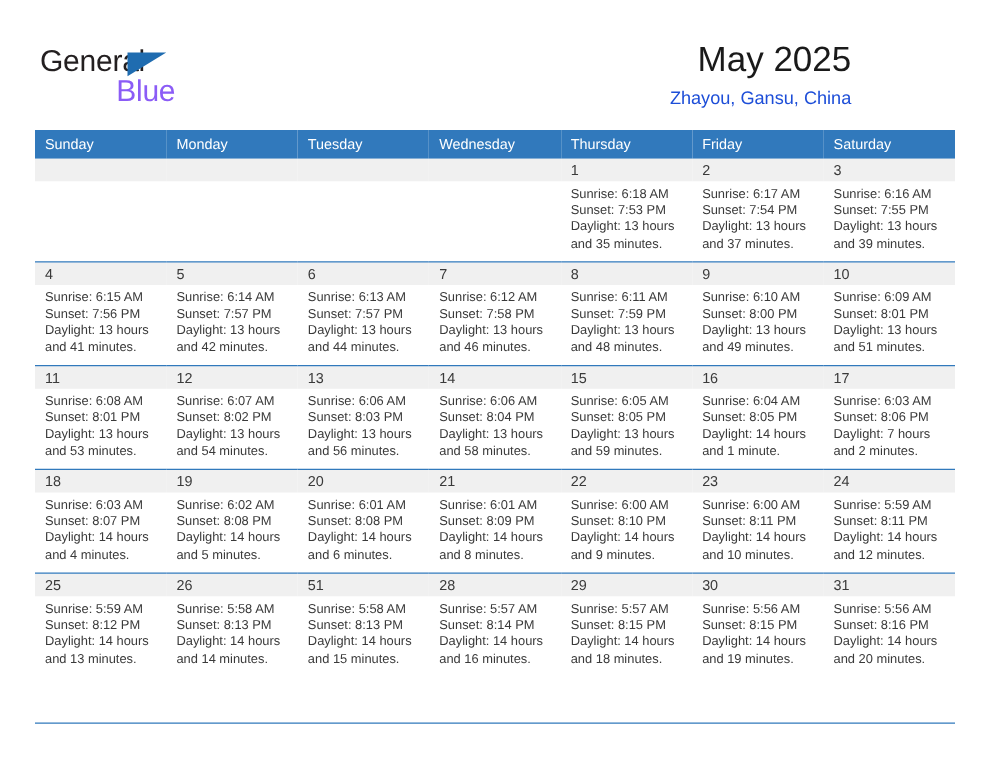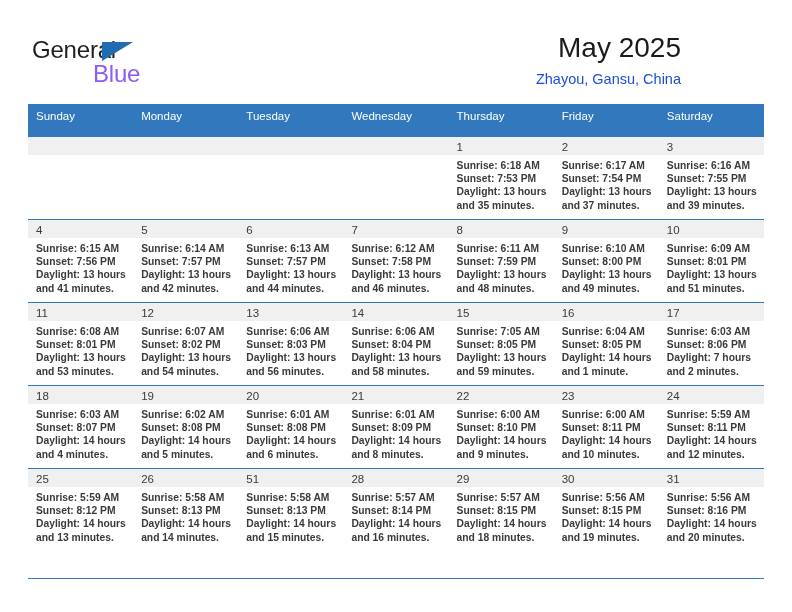--- a/index.html
+++ b/index.html
@@ -97,21 +97,21 @@
     width: 736px;
     border-collapse: collapse;
     table-layout: fixed;
   }
   .calendar th {
     background: #3179bc;
     color: #ffffff;
     font-weight: normal;
     font-size: 11.5px;
     text-align: left;
-    padding: 5px 0 15px 8px;
+    padding: 5px 0 5px 8px;
     height: 13px;
     border: none;
   }
   .calendar td {
     vertical-align: top;
     padding: 0;
     border: none;
     border-top: 1px solid #3179bc;
     height: 82px;
     width: 105.14px;
@@ -129,21 +129,20 @@
     line-height: 14px;
   }
   .daynum-strip.empty {
     color: transparent;
   }
   .cell-body {
     padding: 4px 6px 0 8px;
     font-size: 10.3px;
     line-height: 13.2px;
     color: #3a3a3a;
-    font-weight: bold;
   }
   .cell-body div {
     white-space: nowrap;
   }
   .cell-body .wrap {
     white-space: normal;
   }
   .bottom-rule {
     position: absolute;
     left: 28px;
@@ -313,21 +312,21 @@
             <div class="daynum-strip">14</div>
             <div class="cell-body">
               <div>Sunrise: 6:06 AM</div>
               <div>Sunset: 8:04 PM</div>
               <div class="wrap">Daylight: 13 hours and 58 minutes.</div>
             </div>
           </td>
           <td>
             <div class="daynum-strip">15</div>
             <div class="cell-body">
-              <div>Sunrise: 7:05 AM</div>
+              <div>Sunrise: 6:05 AM</div>
               <div>Sunset: 8:05 PM</div>
               <div class="wrap">Daylight: 13 hours and 59 minutes.</div>
             </div>
           </td>
           <td>
             <div class="daynum-strip">16</div>
             <div class="cell-body">
               <div>Sunrise: 6:04 AM</div>
               <div>Sunset: 8:05 PM</div>
               <div class="wrap">Daylight: 14 hours and 1 minute.</div>

